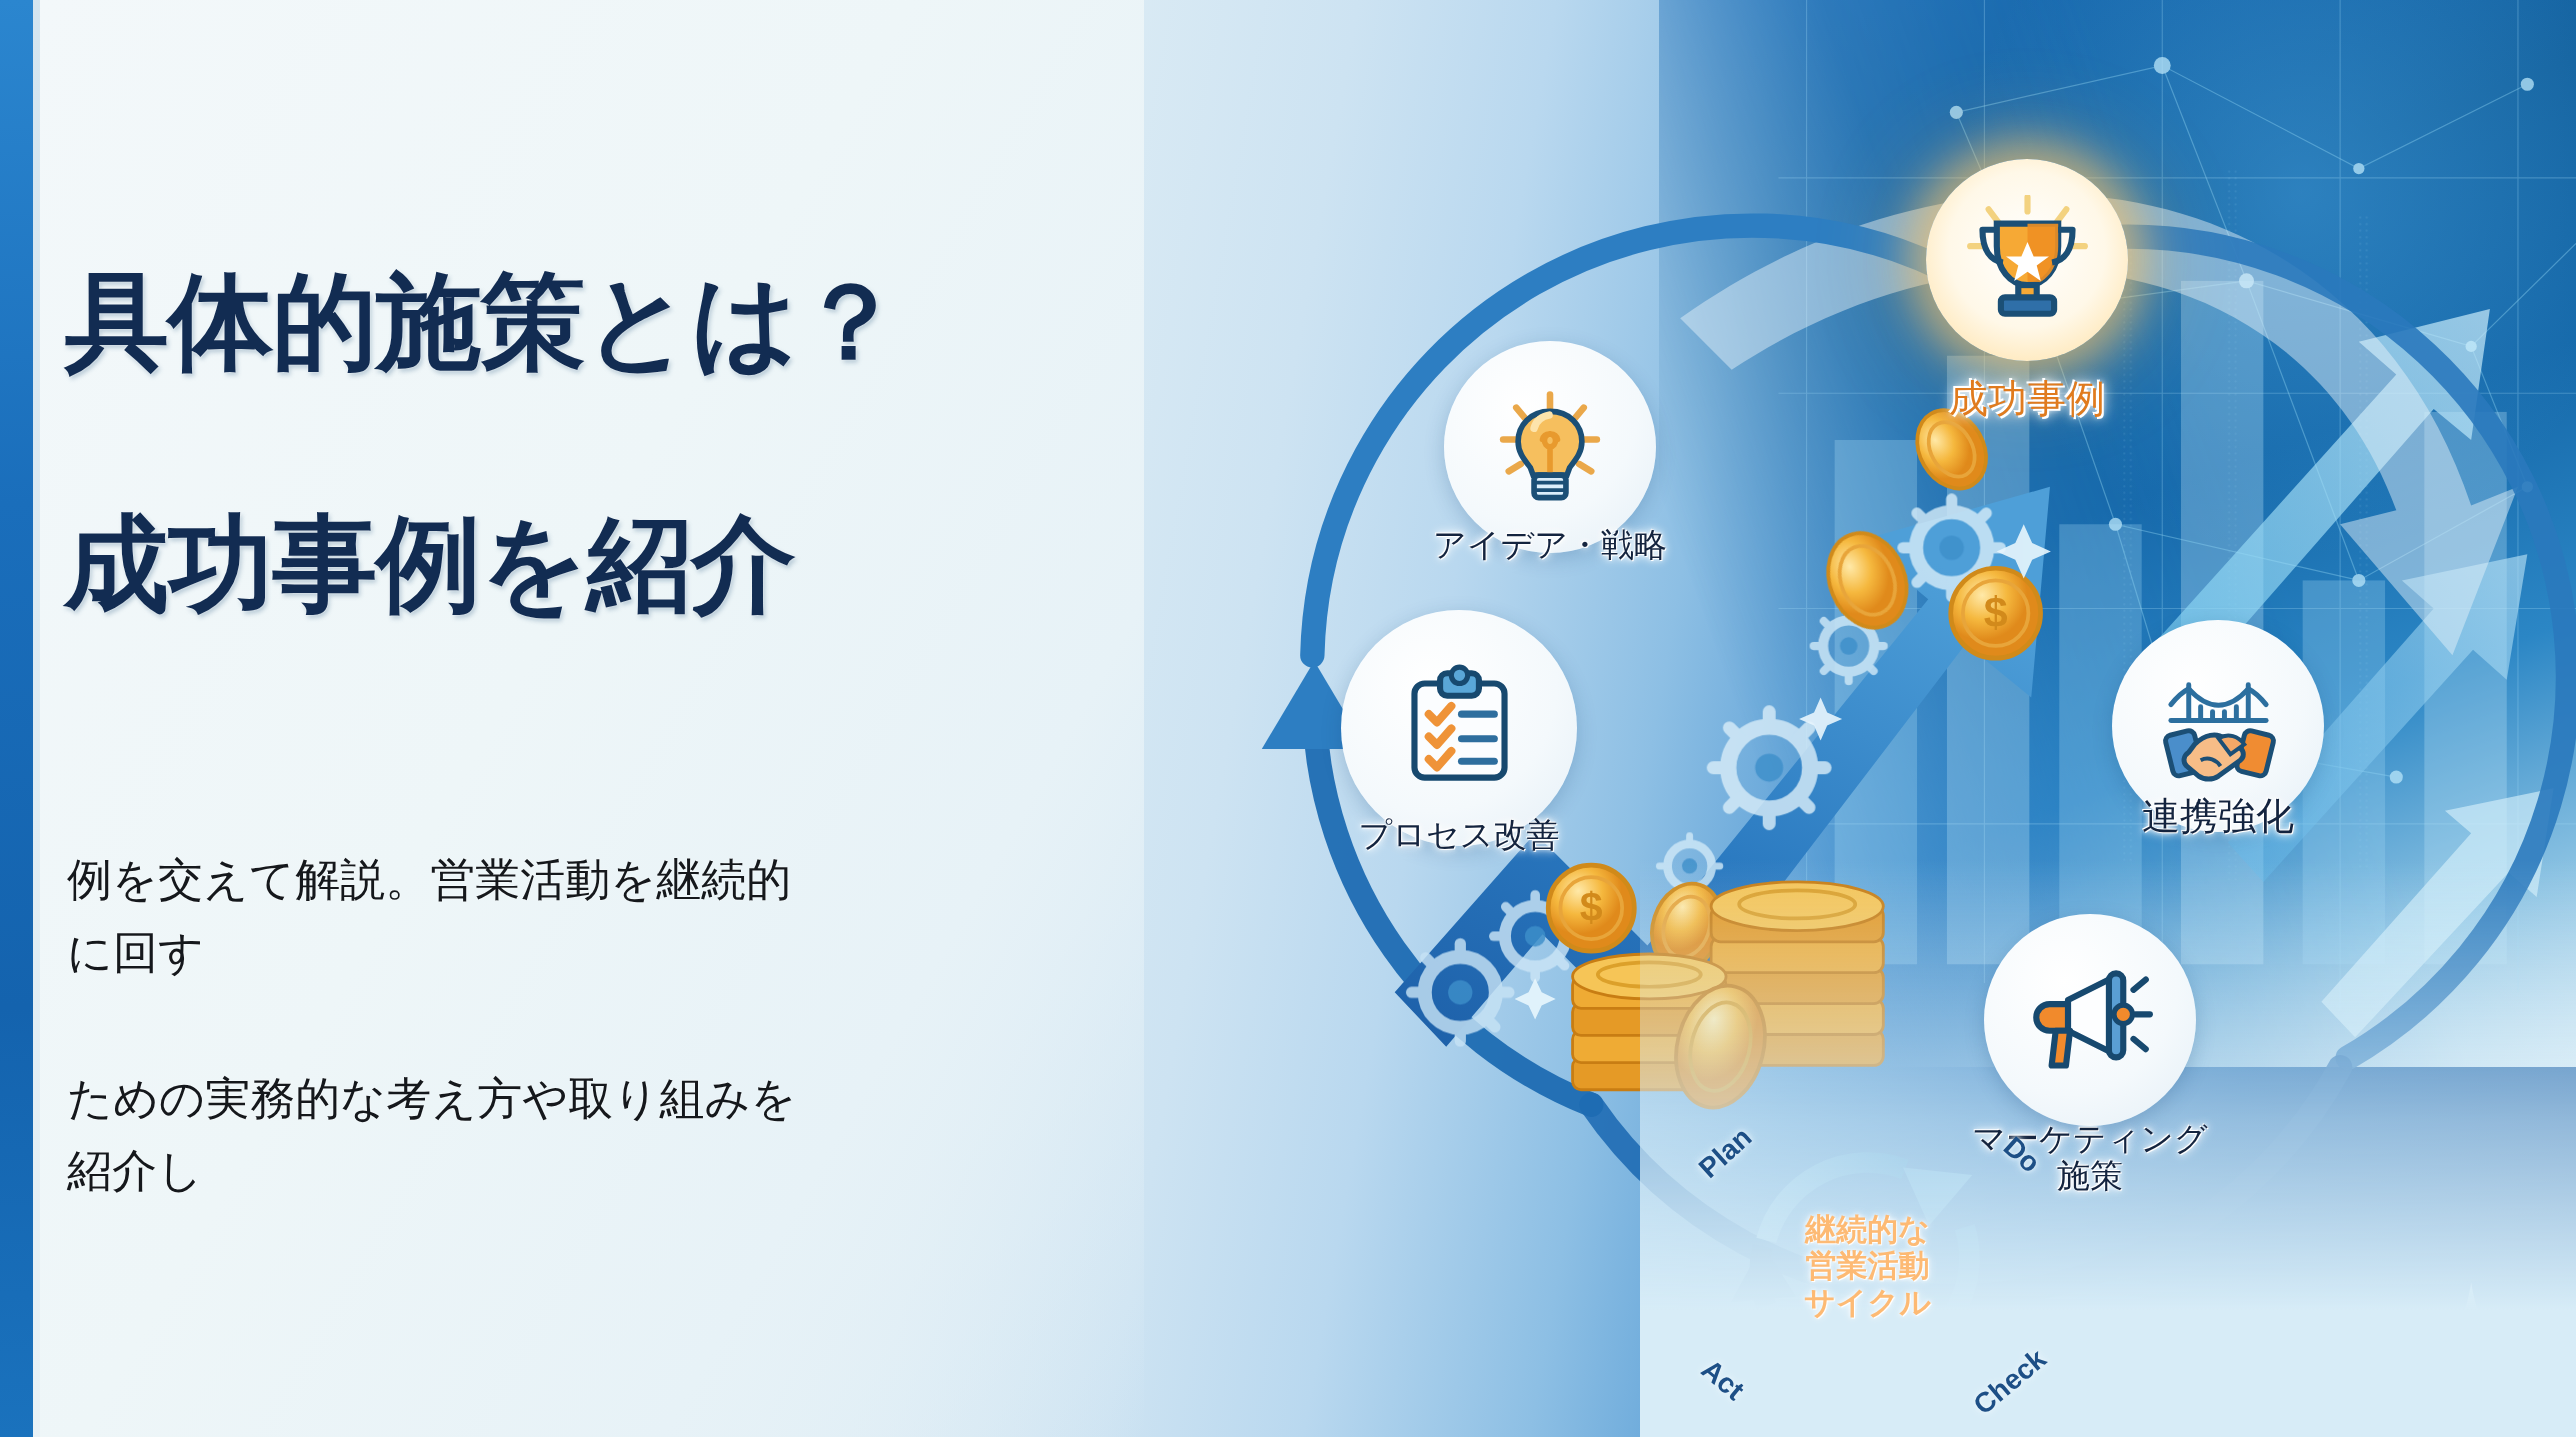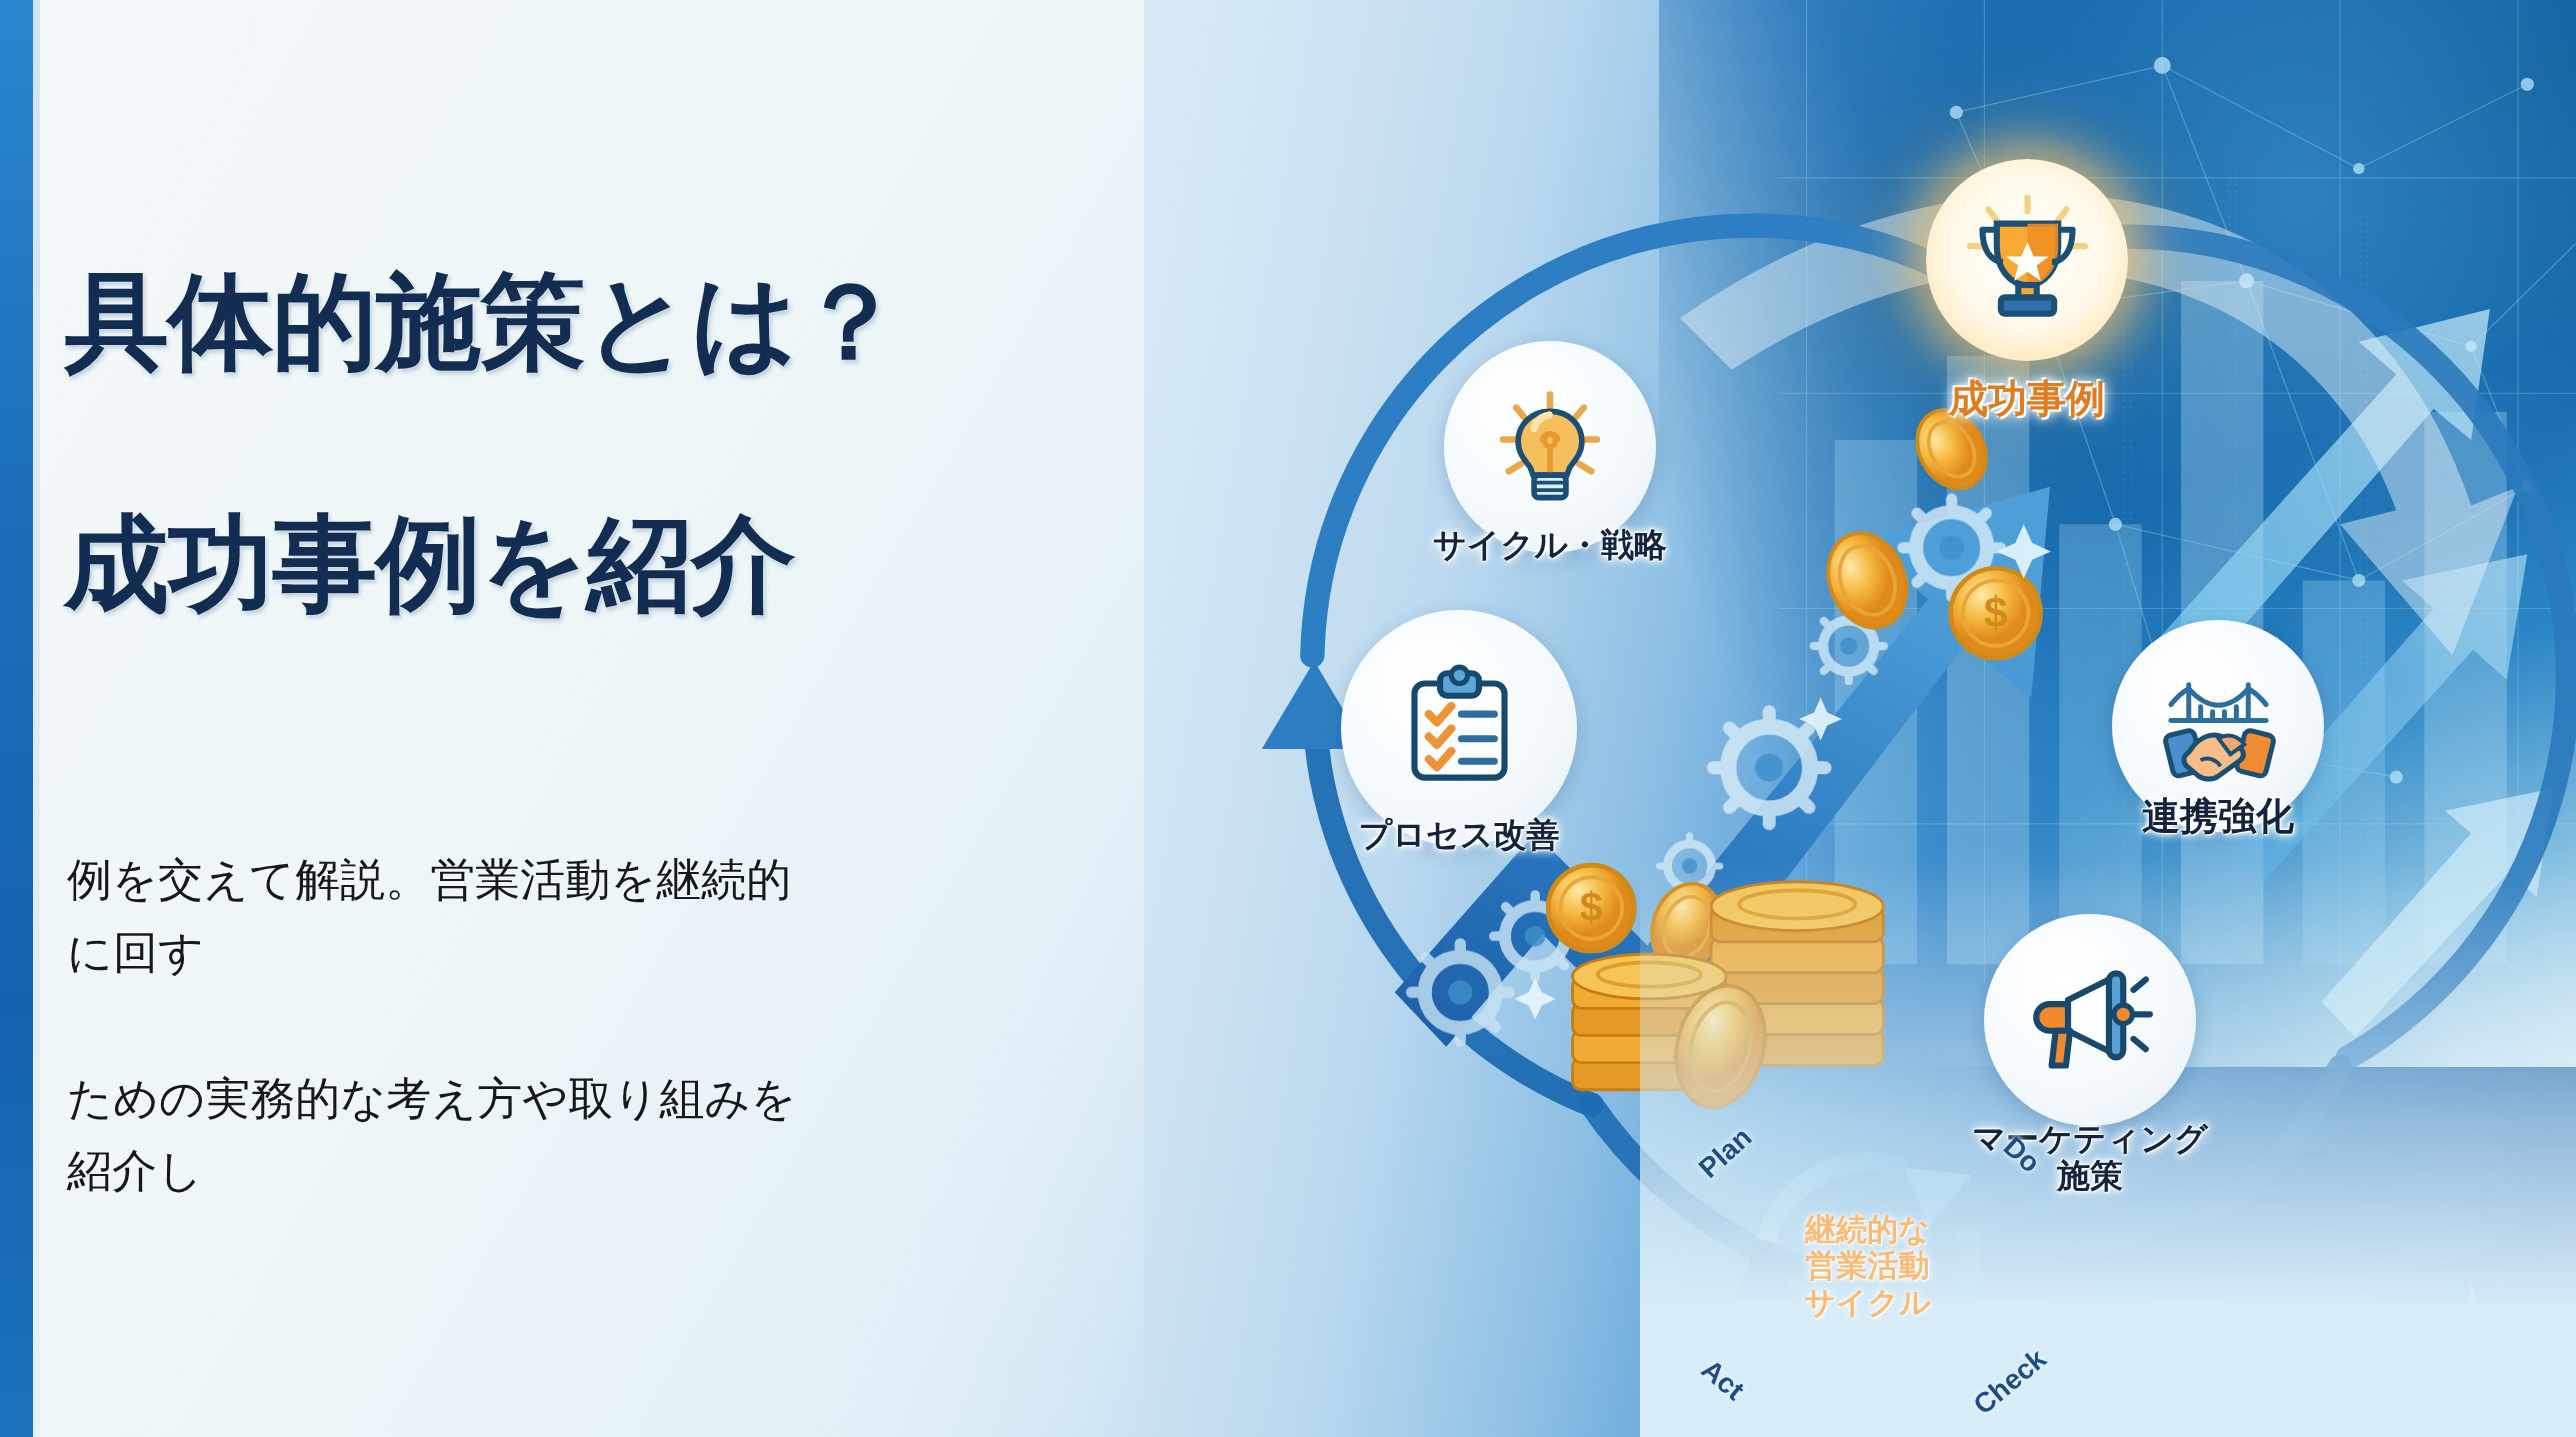--- a/index.html
+++ b/index.html
@@ -81,21 +81,21 @@
   .bubble{
     position:absolute;
     border-radius:50%;
     display:flex;flex-direction:column;align-items:center;justify-content:center;
     background:radial-gradient(circle at 38% 32%, #ffffff 0%, #f4f9fc 58%, #e3eef6 100%);
     box-shadow:0 5.6px 20.6px rgba(25,70,120,.22);
   }
   .bubble .ico{display:block;}
   .bubble .cap{
     position:absolute;left:50%;transform:translateX(-50%);
-    color:#14243f;font-weight:700;
+    color:#14243f;font-weight:400;
     text-align:center;white-space:pre-line;line-height:1.12;
     text-shadow:0 0 4.7px #fff,0 0 8.4px #fff,0 0 12px #fff,0.9px 0.9px 0 #fff,-0.9px -0.9px 0 #fff;
   }
 
   #bubble-idea{left:1444px;top:341px;width:212px;height:212px;}
   #bubble-idea .cap{bottom:-11.2px;font-size:33px;width:309px;}
 
   #bubble-process{left:1341px;top:610px;width:236px;height:236px;}
   #bubble-process .cap{bottom:-7.5px;font-size:33px;width:309px;}
 
@@ -457,21 +457,21 @@
       </g>
       <path d="M64 26 C43 26 30 41 30 58 c0 13 8 21 13 28 l3 8 h36 l3 -8 c5 -7 13 -15 13 -28 0 -17 -13 -32 -34 -32 Z" fill="#f6bf5e" stroke="#1b4f76" stroke-width="6"></path>
       <path d="M47 44 c2 -8 9 -13 16 -14" stroke="#fde4ab" stroke-width="8" fill="none" stroke-linecap="round"></path>
       <path d="M56 56 a7 7 0 1 1 8 8 v26 M72 56 a7 7 0 1 0 -8 8" fill="none" stroke="#e89a2e" stroke-width="6" stroke-linecap="round"></path>
       <rect x="47" y="94" width="34" height="24" rx="5" fill="#dbeefb" stroke="#1b4f76" stroke-width="6"></rect>
       <g stroke="#1b4f76" stroke-width="4">
         <line x1="48" y1="102" x2="80" y2="102"></line>
         <line x1="48" y1="110" x2="80" y2="110"></line>
       </g>
     </svg>
-    <span class="cap">サイクル・戦略</span>
+    <span class="cap">アイデア・戦略</span>
   </div>
 
   <div class="bubble" id="bubble-process">
     <svg class="ico" width="131" height="131" viewBox="0 0 128 128">
       <rect x="20" y="20" width="88" height="92" rx="10" fill="#fbfdff" stroke="#17496f" stroke-width="6"></rect>
       <rect x="45" y="10" width="38" height="22" rx="7" fill="#5aa7d8" stroke="#17496f" stroke-width="6"></rect>
       <circle cx="64" cy="12" r="8" fill="#5aa7d8" stroke="#17496f" stroke-width="5"></circle>
       <g stroke="#ef9338" stroke-width="8" stroke-linecap="round" stroke-linejoin="round" fill="none">
         <polyline points="34,50 42,58 56,42"></polyline>
         <polyline points="34,72 42,80 56,64"></polyline>

